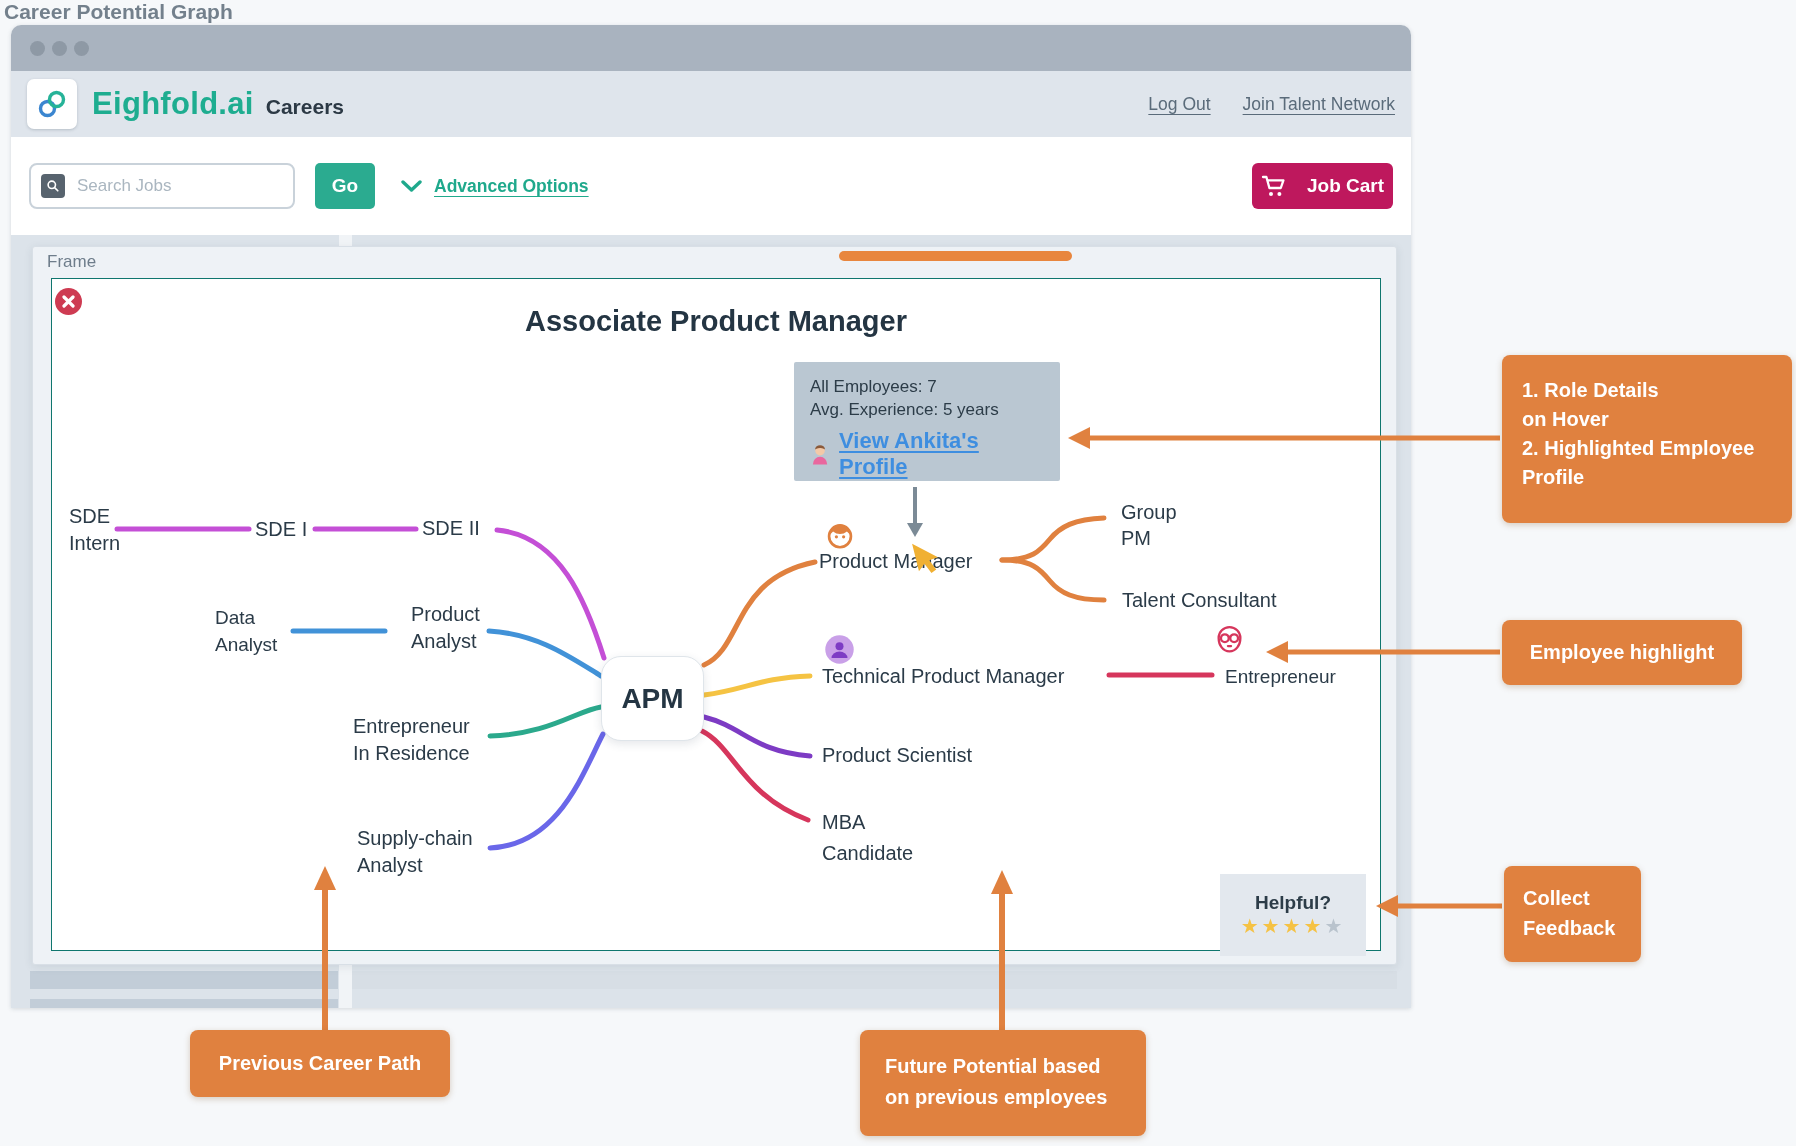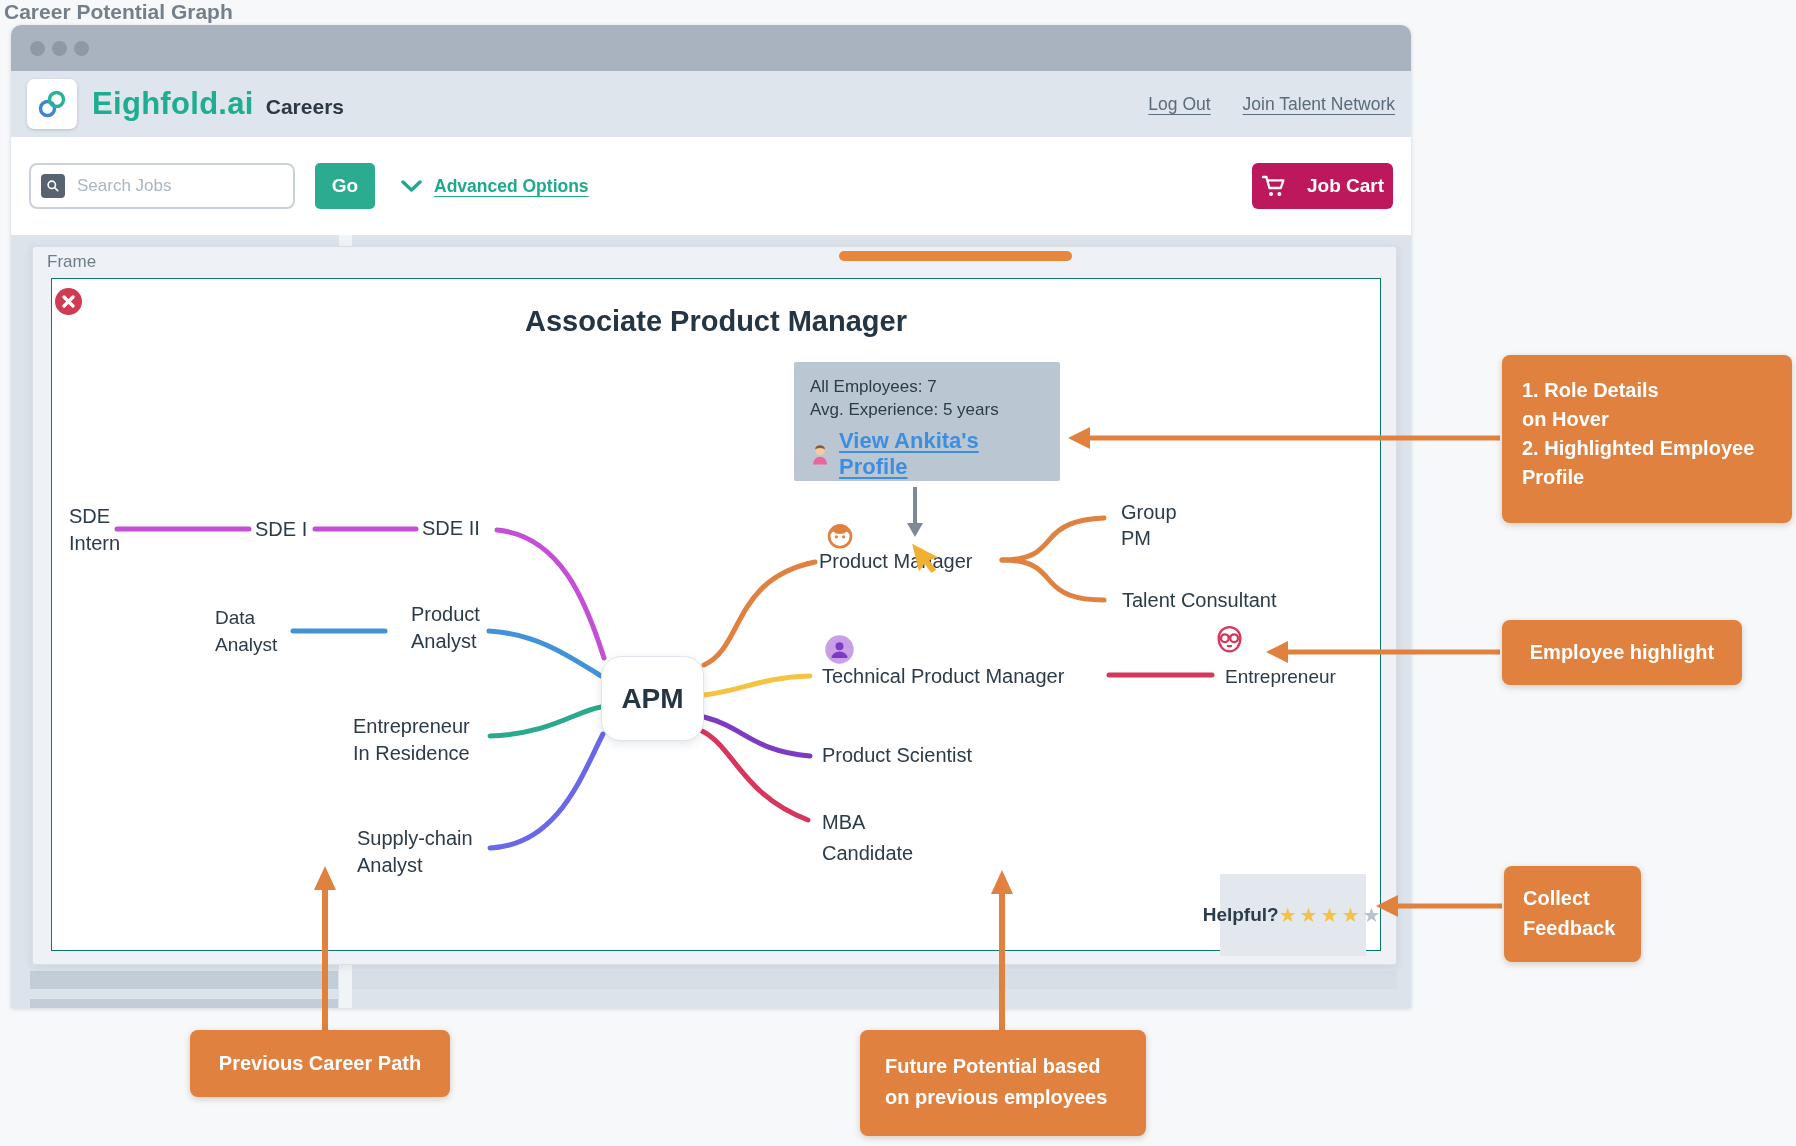--- a/index.html
+++ b/index.html
@@ -58,21 +58,21 @@
 
   .tooltip{left:742px;top:83px;width:266px;height:119px;background:#bac7d2;border-radius:2px;padding:13px 16px;box-sizing:border-box;z-index:2;}
   .tt-line{font-size:17px;font-weight:500;color:#2c3c48;line-height:23px;}
   .tt-profile{display:flex;align-items:center;gap:9px;margin-top:7px;}
   .tt-link{font-size:22px;font-weight:bold;color:#3e8ee0;text-decoration:underline;text-underline-offset:3px;cursor:pointer;}
 
   .node{color:#2b3b48;font-size:20px;font-weight:500;line-height:27px;white-space:nowrap;cursor:pointer;}
   .apm-box{left:549px;top:377px;width:101px;height:83px;background:#fff;border:1px solid #dfe5ea;border-radius:20px;
            box-shadow:0 3px 10px rgba(40,60,80,.12);display:flex;align-items:center;justify-content:center;
            font-size:28px;font-weight:600;color:#243543;z-index:2;}
-  .helpful{left:1168px;top:595px;width:146px;height:82px;background:#e3e8ee;display:flex;flex-direction:row;align-items:center;justify-content:center;z-index:2;}
+  .helpful{left:1168px;top:595px;width:146px;height:82px;background:#e3e8ee;display:flex;flex-direction:column;align-items:center;justify-content:center;z-index:2;}
   .helpful-label{font-size:19px;font-weight:bold;color:#2c3c48;}
   .star{font-size:20px;letter-spacing:3px;cursor:pointer;}
 
   
   .ann{background:#e0813f;border-radius:8px;color:#fff;font-weight:bold;z-index:11;box-shadow:0 2px 6px rgba(120,70,20,.25);}
   .ann-role{left:1502px;top:355px;width:290px;height:168px;padding:21px 0 16px 20px;font-size:20px;line-height:29px;box-sizing:border-box;}
   .ann-emp{left:1502px;top:620px;width:240px;height:65px;display:flex;align-items:center;justify-content:center;font-size:20px;}
   .ann-collect{left:1504px;top:866px;width:137px;height:96px;padding:17px 0 0 19px;font-size:20px;line-height:30px;box-sizing:border-box;}
   .ann-prev{left:190px;top:1030px;width:260px;height:67px;display:flex;align-items:center;justify-content:center;font-size:20px;}
   .ann-future{left:860px;top:1030px;width:286px;height:106px;padding:21px 0 0 25px;font-size:20px;line-height:31px;box-sizing:border-box;}

